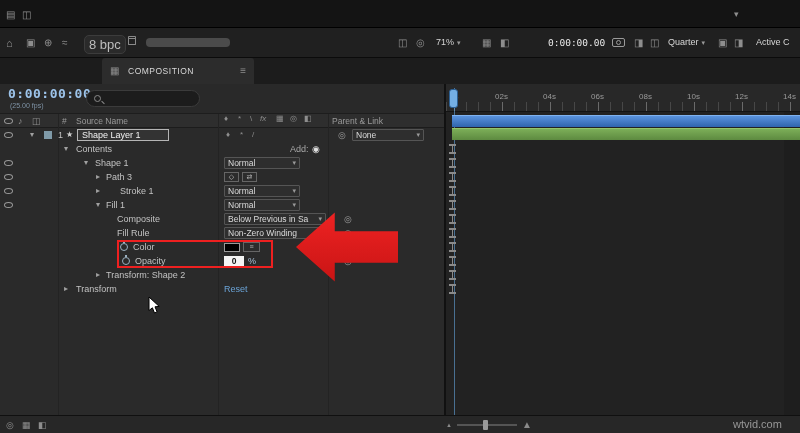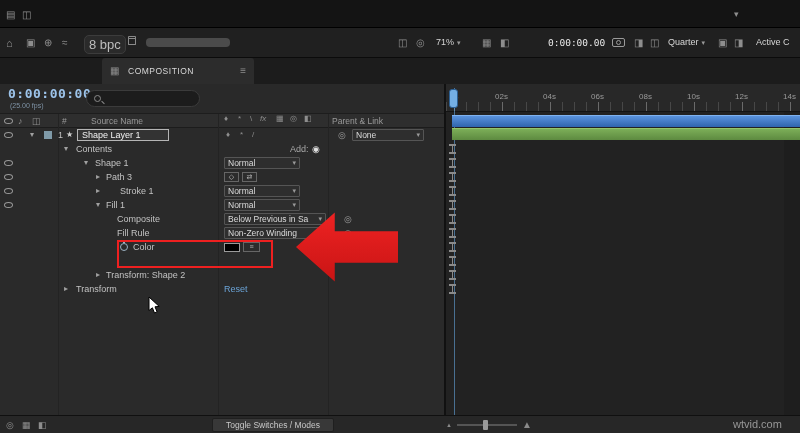--- a/index.html
+++ b/index.html
@@ -141,21 +141,21 @@
       <div class="search">
         <span class="mag"></span>
       </div>
     </div>
 
     <div class="colheader">
       <span class="eye" style="top:4px"></span>
       <span class="rl g" style="left:18px;font-size:9px">♪</span>
       <span class="rl g" style="left:32px;font-size:9px">◫</span>
       <span class="rl" style="left:62px">#</span>
-      <span class="rl" style="left:91px">Source Name</span>
+      <span class="rl" style="left:76px">Source Name</span>
       <span class="sw" style="left:224px">♦</span>
       <span class="sw" style="left:238px">*</span>
       <span class="sw" style="left:250px">\</span>
       <span class="sw" style="left:260px;font-style:italic">fx</span>
       <span class="sw" style="left:276px">▦</span>
       <span class="sw" style="left:290px">◎</span>
       <span class="sw" style="left:304px">◧</span>
       <span class="rl" style="left:332px">Parent &amp; Link</span>
     </div>
 
@@ -244,20 +244,27 @@
 
     <div class="row" style="top:142px">
       <span class="rl lbl" style="left:117px">Fill Rule</span>
       <span class="dd" style="left:224px;width:102px">
         <span>Non-Zero Winding</span>
           <span class="caret">▾</span>
       </span>
       <span class="pick" style="left:344px">◎</span>
     </div>
 
+    <div class="row" style="top:170px">
+      <span class="clock" style="left:122px"></span>
+      <span class="rl lbl" style="left:135px">Opacity</span>
+      <span class="whitebox" style="left:224px;width:20px">0</span>
+      <span class="rl" style="left:248px;color:#a8c0d8">%</span>
+      <span class="pick" style="left:344px">◎</span>
+    </div>
 
     <div class="row" style="top:184px">
       <span class="rl exp" style="left:96px">▸</span>
       <span class="rl lbl" style="left:106px">Transform: Shape 2</span>
     </div>
 
     <div class="row" style="top:198px">
       <span class="rl exp" style="left:64px">▸</span>
       <span class="rl lbl" style="left:76px">Transform</span>
       <span class="rl blue" style="left:224px">Reset</span>
@@ -290,21 +297,20 @@
     <div class="ibeam" style="top:158px"></div>
     <div class="ibeam" style="top:172px"></div>
     <div class="ibeam" style="top:186px"></div>
     <div class="ibeam" style="top:200px"></div>
   </div>
 
   <div class="bottombar">
     <span class="rl g" style="left:6px;top:2px;font-size:9px">◎</span>
     <span class="rl g" style="left:22px;top:2px;font-size:9px">▦</span>
     <span class="rl g" style="left:38px;top:2px;font-size:9px">◧</span>
-    <div class="togglebtn">Toggle Switches / Modes</div>
     <div class="zoomctl">
       <span style="font-size:6px;color:#8a8a8a">▲</span>
       <span class="ztrack">
         <span class="zhandle"></span>
       </span>
       <span style="font-size:10px;color:#8a8a8a">▲</span>
     </div>
     <span class="watermark">wtvid.com</span>
   </div>
 

